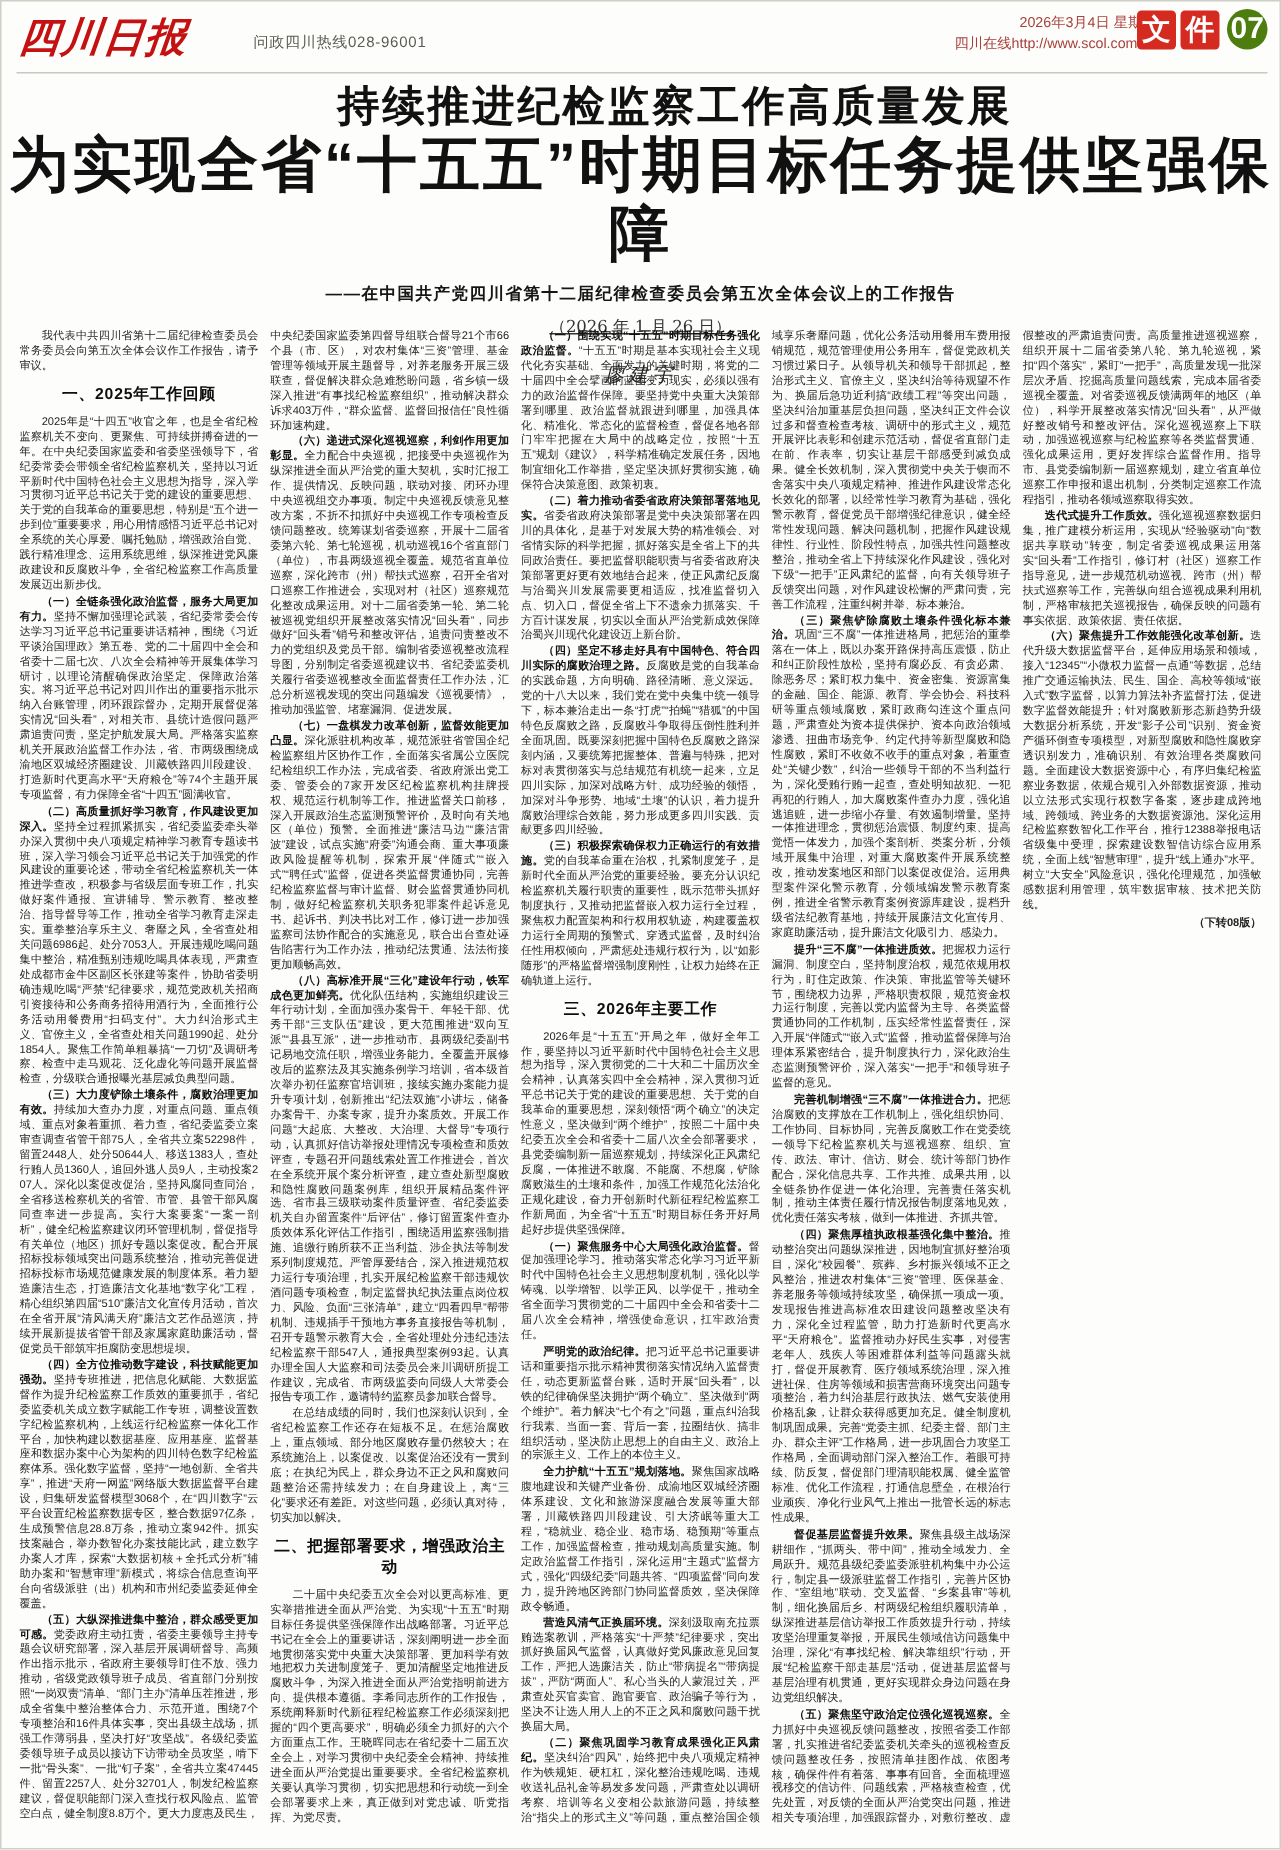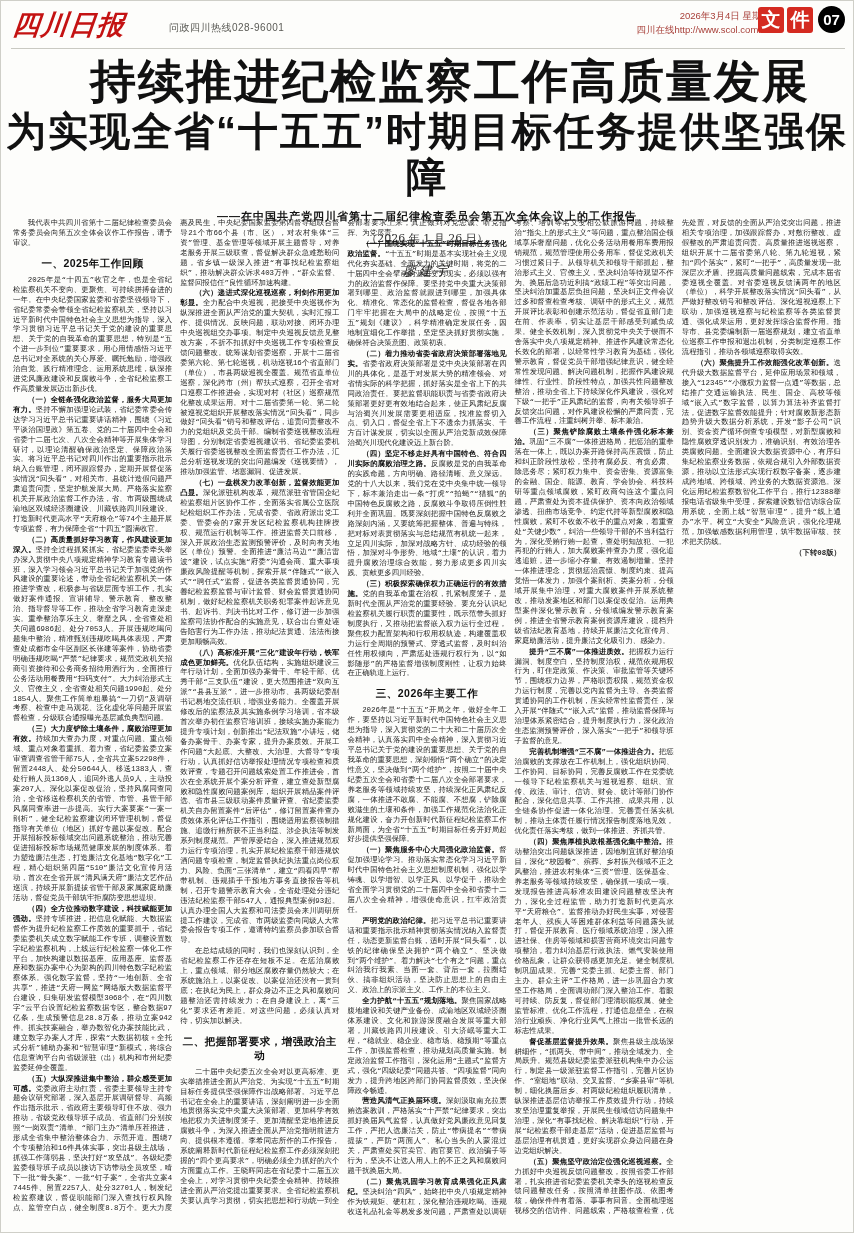--- a/index.html
+++ b/index.html
@@ -19,40 +19,40 @@
   }
   .hotline { position:absolute; left:158px; top:16px; font-size:10px; color:#5a5a55; letter-spacing:.5px; }
   .mh-right { position:absolute; right:74px; top:4px; text-align:right; line-height:1.45; font-size:9.5px; color:#a8403a; }
   .sec-badges { position:absolute; right:0; top:1px; display:flex; align-items:center; gap:3px; }
   .sec-box {
     width:26px; height:26px; background:#d42a20; color:#fff; border-radius:3px;
     display:flex; align-items:center; justify-content:center;
     font-size:19px; font-weight:bold;
   }
   .page-num {
-    width:27px; height:27px; border-radius:50%; background:#000000; color:#fff;
+    width:27px; height:27px; border-radius:50%; background:#4d7c0f; color:#fff;
     display:flex; align-items:center; justify-content:center;
-    font-size:15px; font-weight:bold; margin-left:2px;
+    font-size:20px; font-weight:bold; margin-left:2px;
   }
   
   #head-block { position:absolute; top:54px; left:0; right:0; text-align:center; }
   .hl { font-weight:900; color:#111; letter-spacing:2px; line-height:1.15; }
-  .hl1 { font-size:46px;padding-left:46px; }
+  .hl1 { font-size:28px;padding-left:46px; }
   .hl2 { font-size:40px; }
   .sub { margin-top:9px; font-size:11px; font-weight:bold; color:#161616; letter-spacing:1px; }
   .rpt-date { margin-top:7px; font-size:11px; color:#333; font-family:"DejaVu Serif",serif;text-decoration:underline; }
   .author { margin-top:16px; font-size:13px; color:#222; font-family:"DejaVu Serif","Liberation Serif",serif; font-style:italic; letter-spacing:3px; }
   
   #article {
     position:absolute; top:218px; left:12px; right:12px; height:1002px;
     column-count:5; column-gap:8px; column-fill:auto;
     font-size:7.4px; line-height:1.34; text-align:justify; color:#242424;
     overflow:hidden;
   }
-  #article p { text-indent:2em; margin:0 0 1px 0; word-break:break-all;font-family:Liberation Mono, monospace; }
+  #article p { text-indent:2em; margin:0 0 1px 0; word-break:break-all; }
   #article p b { font-weight:bold; color:#111; }
   #article h3.sec {
     text-align:center; font-size:10.5px; font-weight:900; color:#0e0e0e;
     margin:7px 0 6px 0; letter-spacing:.5px; text-indent:0;
   }
   #article p.note { text-align:right; text-indent:0; font-weight:bold; margin-top:2px; }
 </style>
 </head>
 <body>
 
@@ -93,29 +93,30 @@
       <p><b>（七）一盘棋发力改革创新，监督效能更加凸显。</b>深化派驻机构改革，规范派驻省管国企纪检监察组片区协作工作，全面落实省属公立医院纪检组织工作办法，完成省委、省政府派出党工委、管委会的7家开发区纪检监察机构挂牌授权、规范运行机制等工作。推进监督关口前移，深入开展政治生态监测预警评价，及时向有关地区（单位）预警。全面推进“廉洁马边”“廉洁雷波”建设，试点实施“府委”沟通会商、重大事项廉政风险提醒等机制，探索开展“伴随式”“嵌入式”“聘任式”监督，促进各类监督贯通协同，完善纪检监察监督与审计监督、财会监督贯通协同机制，做好纪检监察机关职务犯罪案件起诉意见书、起诉书、判决书比对工作，修订进一步加强监察司法协作配合的实施意见，联合出台查处诬告陷害行为工作办法，推动纪法贯通、法法衔接更加顺畅高效。</p>
       <p><b>（八）高标准开展“三化”建设年行动，铁军成色更加鲜亮。</b>优化队伍结构，实施组织建设三年行动计划，全面加强办案骨干、年轻干部、优秀干部“三支队伍”建设，更大范围推进“双向互派”“县县互派”，进一步推动市、县两级纪委副书记易地交流任职，增强业务能力。全覆盖开展修改后的监察法及其实施条例学习培训，省本级首次举办初任监察官培训班，接续实施办案能力提升专项计划，创新推出“纪法双施”小讲坛，储备办案骨干、办案专家，提升办案质效。开展工作问题“大起底、大整改、大治理、大督导”专项行动，认真抓好信访举报处理情况专项检查和质效评查，专题召开问题线索处置工作推进会，首次在全系统开展个案分析评查，建立查处新型腐败和隐性腐败问题案例库，组织开展精品案件评选、省市县三级联动案件质量评查、省纪委监委机关自办留置案件“后评估”，修订留置案件查办质效体系化评估工作指引，围绕适用监察强制措施、追缴行贿所获不正当利益、涉企执法等制发系列制度规范。严管厚爱结合，深入推进规范权力运行专项治理，扎实开展纪检监察干部违规饮酒问题专项检查，制定监督执纪执法重点岗位权力、风险、负面“三张清单”，建立“四看四早”帮带机制、违规插手干预地方事务直接报告等机制，召开专题警示教育大会，全省处理处分违纪违法纪检监察干部547人，通报典型案例93起。认真办理全国人大监察和司法委员会来川调研所提工作建议，完成省、市两级监委向同级人大常委会报告专项工作，邀请特约监察员参加联合督导。</p>
       <p>在总结成绩的同时，我们也深刻认识到，全省纪检监察工作还存在短板不足。在惩治腐败上，重点领域、部分地区腐败存量仍然较大；在系统施治上，以案促改、以案促治还没有一贯到底；在执纪为民上，群众身边不正之风和腐败问题整治还需持续发力；在自身建设上，离“三化”要求还有差距。对这些问题，必须认真对待，切实加以解决。</p>
       <h3 class="sec">二、把握部署要求，增强政治主动</h3>
       <p>二十届中央纪委五次全会对以更高标准、更实举措推进全面从严治党、为实现“十五五”时期目标任务提供坚强保障作出战略部署。习近平总书记在全会上的重要讲话，深刻阐明进一步全面地贯彻落实党中央重大决策部署、更加科学有效地把权力关进制度笼子、更加清醒坚定地推进反腐败斗争，为深入推进全面从严治党指明前进方向、提供根本遵循。李希同志所作的工作报告，系统阐释新时代新征程纪检监察工作必须深刻把握的“四个更高要求”，明确必须全力抓好的六个方面重点工作。王晓晖同志在省纪委十二届五次全会上，对学习贯彻中央纪委全会精神、持续推进全面从严治党提出重要要求。全省纪检监察机关要认真学习贯彻，切实把思想和行动统一到全会部署要求上来，真正做到对党忠诚、听党指挥、为党尽责。</p>
       <p><b>（一）围绕实现“十五五”时期目标任务强化政治监督。</b>“十五五”时期是基本实现社会主义现代化夯实基础、全面发力的关键时期，将党的二十届四中全会擘画的蓝图变为现实，必须以强有力的政治监督作保障。要坚持党中央重大决策部署到哪里、政治监督就跟进到哪里，加强具体化、精准化、常态化的监督检查，督促各地各部门牢牢把握在大局中的战略定位，按照“十五五”规划《建议》，科学精准确定发展任务，因地制宜细化工作举措，坚定坚决抓好贯彻实施，确保符合决策意图、政策初衷。</p>
       <p><b>（二）着力推动省委省政府决策部署落地见实。</b>省委省政府决策部署是党中央决策部署在四川的具体化，是基于对发展大势的精准领会、对省情实际的科学把握，抓好落实是全省上下的共同政治责任。要把监督职能职责与省委省政府决策部署更好更有效地结合起来，使正风肃纪反腐与治蜀兴川发展需要更相适应，找准监督切入点、切入口，督促全省上下不遗余力抓落实、千方百计谋发展，切实以全面从严治党新成效保障治蜀兴川现代化建设迈上新台阶。</p>
       <p><b>（四）坚定不移走好具有中国特色、符合四川实际的腐败治理之路。</b>反腐败是党的自我革命的实践命题，方向明确、路径清晰、意义深远。党的十八大以来，我们党在党中央集中统一领导下，标本兼治走出一条“打虎”“拍蝇”“猎狐”的中国特色反腐败之路，反腐败斗争取得压倒性胜利并全面巩固。既要深刻把握中国特色反腐败之路深刻内涵，又要统筹把握整体、普遍与特殊，把对标对表贯彻落实与总结规范有机统一起来，立足四川实际，加深对战略方针、成功经验的领悟，加深对斗争形势、地域“土壤”的认识，着力提升腐败治理综合效能，努力形成更多四川实践、贡献更多四川经验。</p>
       <p><b>（三）积极探索确保权力正确运行的有效措施。</b>党的自我革命重在治权，扎紧制度笼子，是新时代全面从严治党的重要经验。要充分认识纪检监察机关履行职责的重要性，既示范带头抓好制度执行，又推动把监督嵌入权力运行全过程，聚焦权力配置架构和行权用权轨迹，构建覆盖权力运行全周期的预警式、穿透式监督，及时纠治任性用权倾向，严肃惩处违规行权行为，以“如影随形”的严格监督增强制度刚性，让权力始终在正确轨道上运行。</p>
       <h3 class="sec">三、2026年主要工作</h3>
-      <p>2026年是“十五五”开局之年，做好全年工作，要坚持以习近平新时代中国特色社会主义思想为指导，深入贯彻党的二十大和二十届历次全会精神，认真落实四中全会精神，深入贯彻习近平总书记关于党的建设的重要思想、关于党的自我革命的重要思想，深刻领悟“两个确立”的决定性意义，坚决做到“两个维护”，按照二十届中央纪委五次全会和省委十二届八次全会部署要求，养老服务等领域持续攻坚，持续深化正风肃纪反腐，一体推进不敢腐、不能腐、不想腐，铲除腐败滋生的土壤和条件，加强工作规范化法治化正规化建设，奋力开创新时代新征程纪检监察工作新局面，为全省“十五五”时期目标任务开好局起好步提供坚强保障。</p>
+      <p>2026年是“十五五”开局之年，做好全年工作，要坚持以习近平新时代中国特色社会主义思想为指导，深入贯彻党的二十大和二十届历次全会精神，认真落实四中全会精神，深入贯彻习近平总书记关于党的建设的重要思想、关于党的自我革命的重要思想，深刻领悟“两个确立”的决定性意义，坚决做到“两个维护”，按照二十届中央纪委五次全会和省委十二届八次全会部署要求，县党委编制新一届巡察规划，持续深化正风肃纪反腐，一体推进不敢腐、不能腐、不想腐，铲除腐败滋生的土壤和条件，加强工作规范化法治化正规化建设，奋力开创新时代新征程纪检监察工作新局面，为全省“十五五”时期目标任务开好局起好步提供坚强保障。</p>
       <p><b>（一）聚焦服务中心大局强化政治监督。</b>督促加强理论学习。推动落实常态化学习习近平新时代中国特色社会主义思想制度机制，强化以学铸魂、以学增智、以学正风、以学促干，推动全省全面学习贯彻党的二十届四中全会和省委十二届八次全会精神，增强使命意识，扛牢政治责任。</p>
       <p><b>严明党的政治纪律。</b>把习近平总书记重要讲话和重要指示批示精神贯彻落实情况纳入监督责任，动态更新监督台账，适时开展“回头看”，以铁的纪律确保坚决拥护“两个确立”、坚决做到“两个维护”。着力解决“七个有之”问题，重点纠治我行我素、当面一套、背后一套，拉圈结伙、搞非组织活动，坚决防止思想上的自由主义、政治上的宗派主义、工作上的本位主义。</p>
       <p><b>全力护航“十五五”规划落地。</b>聚焦国家战略腹地建设和关键产业备份、成渝地区双城经济圈体系建设、文化和旅游深度融合发展等重大部署，川藏铁路四川段建设、引大济岷等重大工程，“稳就业、稳企业、稳市场、稳预期”等重点工作，加强监督检查，推动规划高质量实施。制定政治监督工作指引，深化运用“主题式”监督方式，强化“四级纪委”同题共答、“四项监督”同向发力，提升跨地区跨部门协同监督质效，坚决保障政令畅通。</p>
       <p><b>营造风清气正换届环境。</b>深刻汲取南充拉票贿选案教训，严格落实“十严禁”纪律要求，突出抓好换届风气监督，认真做好党风廉政意见回复工作，严把人选廉洁关，防止“带病提名”“带病提拔”，严防“两面人”、私心当头的人蒙混过关，严肃查处买官卖官、跑官要官、政治骗子等行为，坚决不让选人用人上的不正之风和腐败问题干扰换届大局。</p>
       <p><b>（二）聚焦巩固学习教育成果强化正风肃纪。</b>坚决纠治“四风”，始终把中央八项规定精神作为铁规矩、硬杠杠，深化整治违规吃喝、违规收送礼品礼金等易发多发问题，严肃查处以调研考察、培训等名义变相公款旅游问题，持续整治“指尖上的形式主义”等问题，重点整治国企领域享乐奢靡问题，优化公务活动用餐用车费用报销规范，规范管理使用公务用车，督促党政机关习惯过紧日子。从领导机关和领导干部抓起，整治形式主义、官僚主义，坚决纠治等待观望不作为、换届后急功近利搞“政绩工程”等突出问题，坚决纠治加重基层负担问题，坚决纠正文件会议过多和督查检查考核、调研中的形式主义，规范开展评比表彰和创建示范活动，督促省直部门走在前、作表率，切实让基层干部感受到减负成果。健全长效机制，深入贯彻党中央关于锲而不舍落实中央八项规定精神、推进作风建设常态化长效化的部署，以经常性学习教育为基础，强化警示教育，督促党员干部增强纪律意识，健全经常性发现问题、解决问题机制，把握作风建设规律性、行业性、阶段性特点，加强共性问题整改整治，推动全省上下持续深化作风建设，强化对下级“一把手”正风肃纪的监督，向有关领导班子反馈突出问题，对作风建设松懈的严肃问责，完善工作流程，注重纠树并举、标本兼治。</p>
       <p><b>（三）聚焦铲除腐败土壤条件强化标本兼治。</b>巩固“三不腐”一体推进格局，把惩治的重拳落在一体上，既以办案开路保持高压震慑，防止和纠正阶段性放松，坚持有腐必反、有贪必肃、除恶务尽；紧盯权力集中、资金密集、资源富集的金融、国企、能源、教育、学会协会、科技科研等重点领域腐败，紧盯政商勾连这个重点问题，严肃查处为资本提供保护、资本向政治领域渗透、扭曲市场竞争、约定代持等新型腐败和隐性腐败，紧盯不收敛不收手的重点对象，着重查处“关键少数”，纠治一些领导干部的不当利益行为，深化受贿行贿一起查，查处明知故犯、一犯再犯的行贿人，加大腐败案件查办力度，强化追逃追赃，进一步缩小存量、有效遏制增量。坚持一体推进理念，贯彻惩治震慑、制度约束、提高觉悟一体发力，加强个案剖析、类案分析，分领域开展集中治理，对重大腐败案件开展系统整改，推动发案地区和部门以案促改促治。运用典型案件深化警示教育，分领域编发警示教育案例，推进全省警示教育案例资源库建设，提档升级省法纪教育基地，持续开展廉洁文化宣传月、家庭助廉活动，提升廉洁文化吸引力、感染力。</p>
       <p><b>提升“三不腐”一体推进质效。</b>把握权力运行漏洞、制度空白，坚持制度治权，规范依规用权行为，盯住定政策、作决策、审批监管等关键环节，围绕权力边界，严格职责权限，规范资金权力运行制度，完善以党内监督为主导、各类监督贯通协同的工作机制，压实经常性监督责任，深入开展“伴随式”“嵌入式”监督，推动监督保障与治理体系紧密结合，提升制度执行力，深化政治生态监测预警评价，深入落实“一把手”和领导班子监督的意见。</p>
       <p><b>完善机制增强“三不腐”一体推进合力。</b>把惩治腐败的支撑放在工作机制上，强化组织协同、工作协同、目标协同，完善反腐败工作在党委统一领导下纪检监察机关与巡视巡察、组织、宣传、政法、审计、信访、财会、统计等部门协作配合，深化信息共享、工作共推、成果共用，以全链条协作促进一体化治理。完善责任落实机制，推动主体责任履行情况报告制度落地见效，优化责任落实考核，做到一体推进、齐抓共管。</p>
       <p><b>（四）聚焦厚植执政根基强化集中整治。</b>推动整治突出问题纵深推进，因地制宜抓好整治项目，深化“校园餐”、殡葬、乡村振兴领域不正之风整治，推进农村集体“三资”管理、医保基金、养老服务等领域持续攻坚，确保抓一项成一项。发现报告推进高标准农田建设问题整改坚决有力，深化全过程监管，助力打造新时代更高水平“天府粮仓”。监督推动办好民生实事，对侵害老年人、残疾人等困难群体利益等问题露头就打，督促开展教育、医疗领域系统治理，深入推进社保、住房等领域和损害营商环境突出问题专项整治，着力纠治基层行政执法、燃气安装使用价格乱象，让群众获得感更加充足。健全制度机制巩固成果。完善“党委主抓、纪委主督、部门主办、群众主评”工作格局，进一步巩固合力攻坚工作格局，全面调动部门深入整治工作。着眼可持续、防反复，督促部门理清职能权属、健全监管标准、优化工作流程，打通信息壁垒，在根治行业顽疾、净化行业风气上推出一批管长远的标志性成果。</p>
       <p><b>督促基层监督提升效果。</b>聚焦县级主战场深耕细作，“抓两头、带中间”，推动全域发力、全局跃升。规范县级纪委监委派驻机构集中办公运行，制定县一级派驻监督工作指引，完善片区协作、“室组地”联动、交叉监督、“乡案县审”等机制，细化换届后乡、村两级纪检组织履职清单，纵深推进基层信访举报工作质效提升行动，持续攻坚治理重复举报，开展民生领域信访问题集中治理，深化“有事找纪检、解决靠组织”行动，开展“纪检监察干部走基层”活动，促进基层监督与基层治理有机贯通，更好实现群众身边问题在身边党组织解决。</p>
       <p><b>（五）聚焦坚守政治定位强化巡视巡察。</b>全力抓好中央巡视反馈问题整改，按照省委工作部署，扎实推进省纪委监委机关牵头的巡视检查反馈问题整改任务，按照清单挂图作战、依图考核，确保件件有着落、事事有回音。全面梳理巡视移交的信访件、问题线索，严格核查检查，优先处置，对反馈的全面从严治党突出问题，推进相关专项治理，加强跟踪督办，对敷衍整改、虚假整改的严肃追责问责。高质量推进巡视巡察，组织开展十二届省委第八轮、第九轮巡视，紧扣“四个落实”，紧盯“一把手”，高质量发现一批深层次矛盾、挖掘高质量问题线索，完成本届省委巡视全覆盖。对省委巡视反馈满两年的地区（单位），科学开展整改落实情况“回头看”，从严做好整改销号和整改评估。深化巡视巡察上下联动，加强巡视巡察与纪检监察等各类监督贯通、强化成果运用，更好发挥综合监督作用。指导市、县党委编制新一届巡察规划，建立省直单位巡察工作申报和退出机制，分类制定巡察工作流程指引，推动各领域巡察取得实效。</p>
+      <p><b>迭代式提升工作质效。</b>强化巡视巡察数据归集，推广建模分析运用，实现从“经验驱动”向“数据共享联动”转变，制定省委巡视成果运用落实“回头看”工作指引，修订村（社区）巡察工作指导意见，进一步规范机动巡视、跨市（州）帮扶式巡察等工作，完善纵向组合巡视成果利用机制，严格审核把关巡视报告，确保反映的问题有事实依据、政策依据、责任依据。</p>
       <p><b>（六）聚焦提升工作效能强化改革创新。</b>迭代升级大数据监督平台，延伸应用场景和领域，接入“12345”“小微权力监督一点通”等数据，总结推广交通运输执法、民生、国企、高校等领域“嵌入式”数字监督，以算力算法补齐监督打法，促进数字监督效能提升；针对腐败新形态新趋势升级大数据分析系统，开发“影子公司”识别、资金资产循环倒查专项模型，对新型腐败和隐性腐败穿透识别发力，准确识别、有效治理各类腐败问题。全面建设大数据资源中心，有序归集纪检监察业务数据，依规合规引入外部数据资源，推动以立法形式实现行权数字备案，逐步建成跨地域、跨领域、跨业务的大数据资源池。深化运用纪检监察数智化工作平台，推行12388举报电话省级集中受理，探索建设数智信访综合应用系统，全面上线“智慧审理”，提升“线上通办”水平。树立“大安全”风险意识，强化伦理规范，加强敏感数据利用管理，筑牢数据审核、技术把关防线。</p>
       <p class="note">（下转08版）</p>
     </div>
 
 </div>
 
 </body></html>

